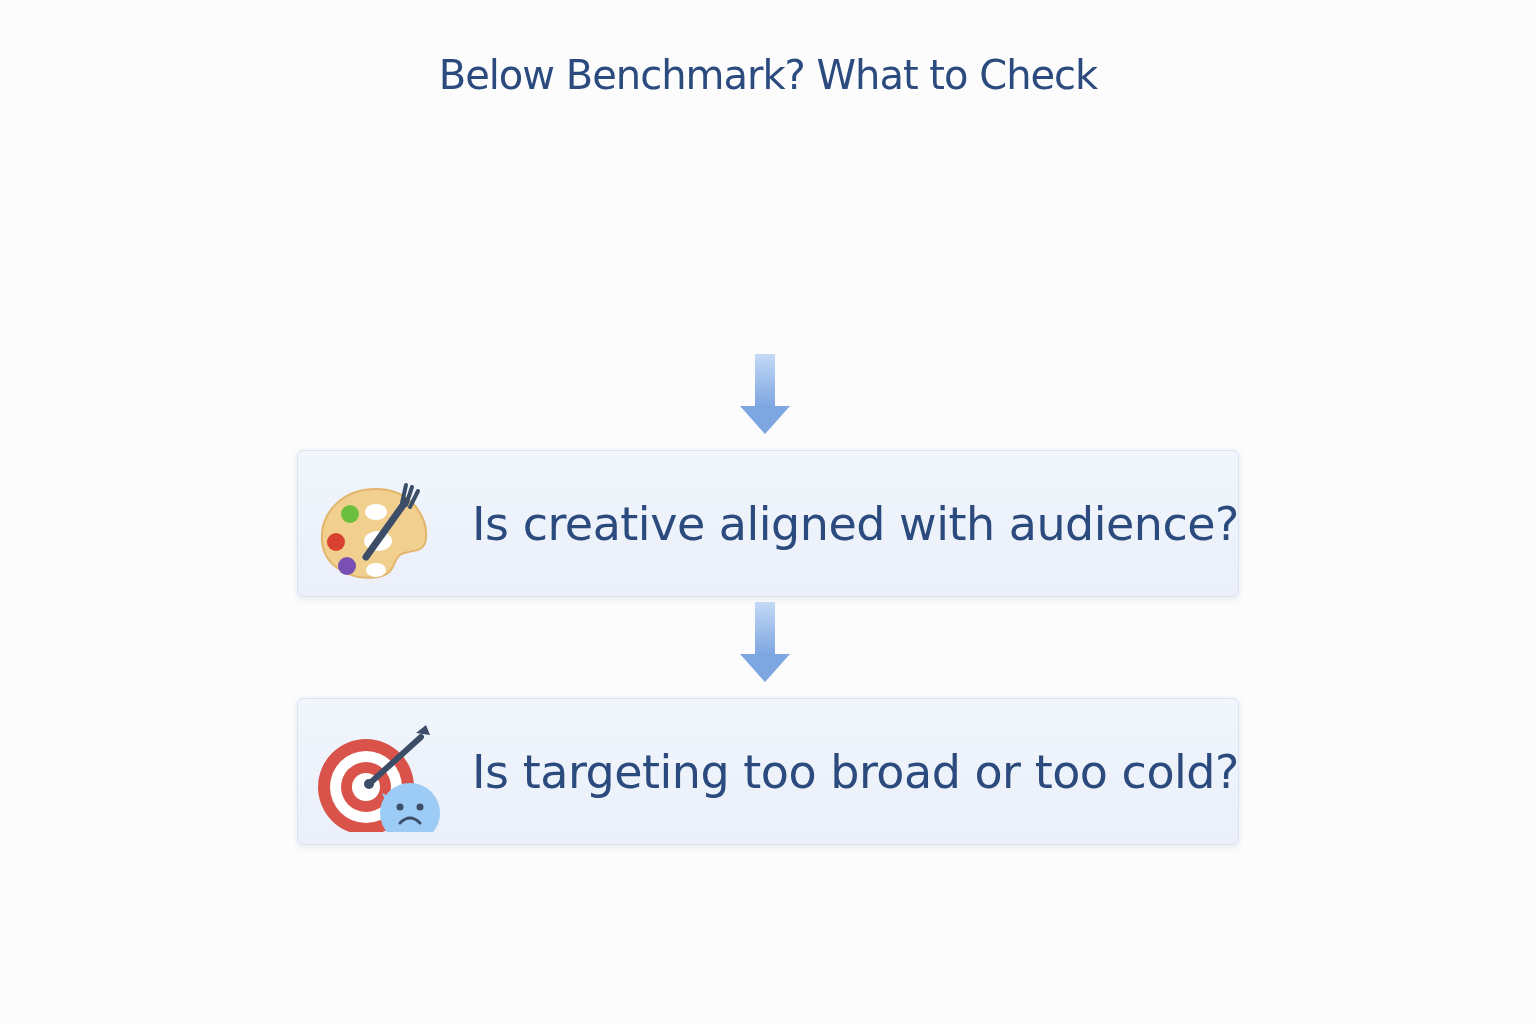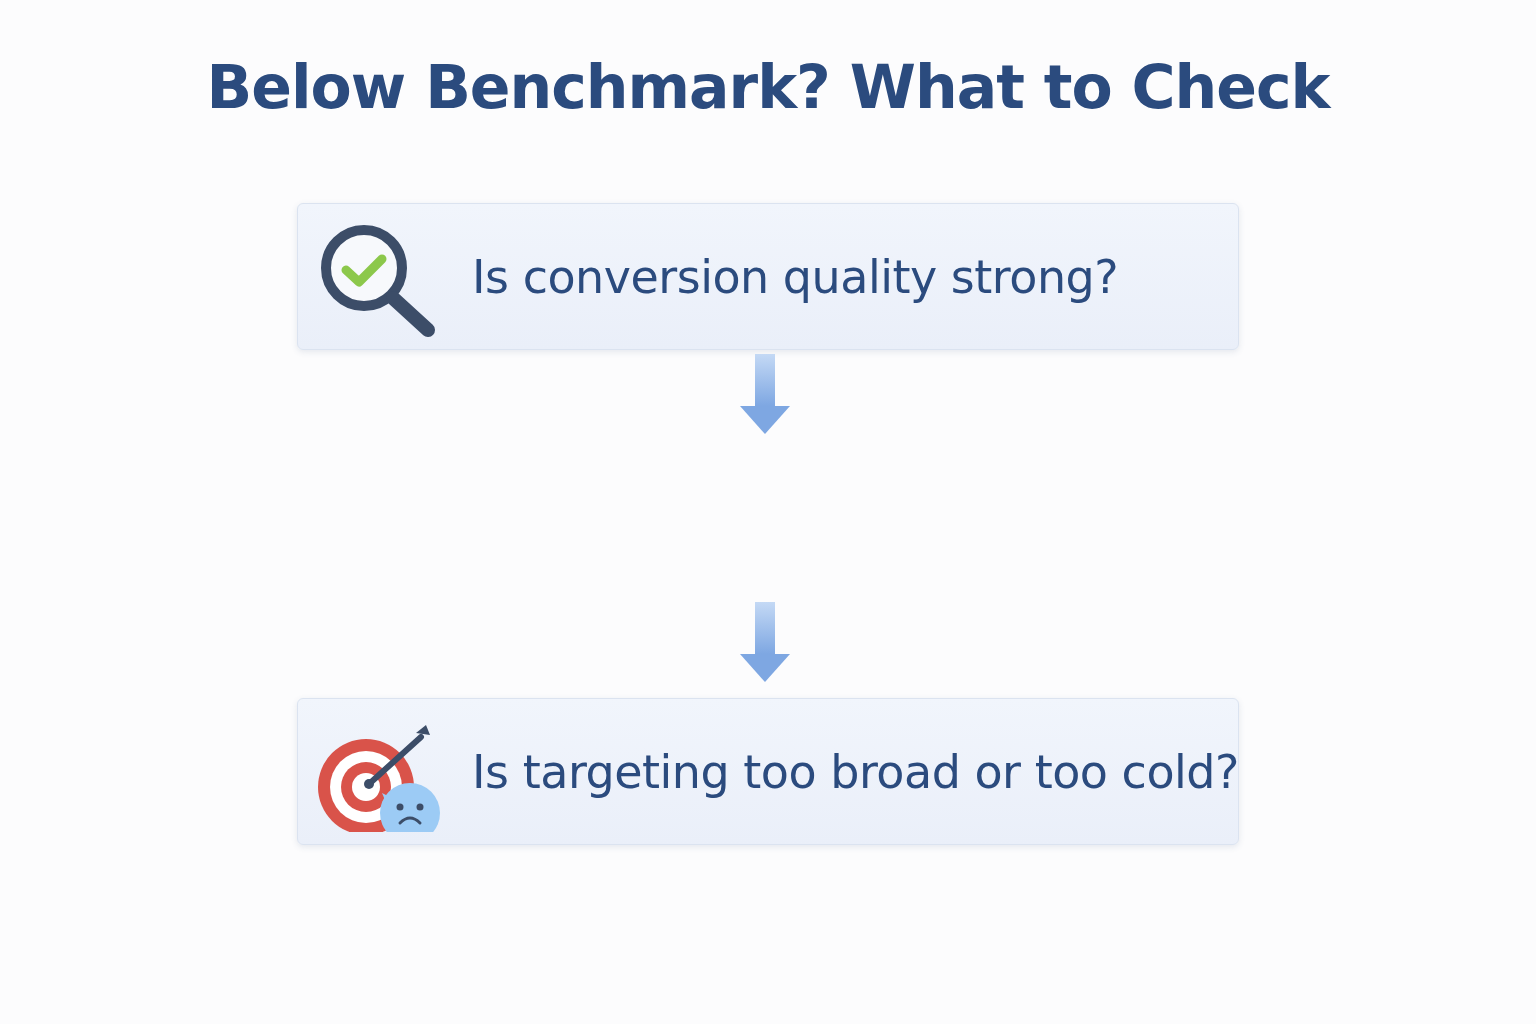--- a/index.html
+++ b/index.html
@@ -15,22 +15,22 @@
       position: relative;
       width: 1536px;
       height: 1024px;
     }
     .title {
       position: absolute;
       top: 52px;
       left: 0;
       width: 1536px;
       text-align: center;
-      font-size: 60px;
-      font-weight: bold;
+      font-size: 40px;
+      font-weight: normal;
       color: #2b4b7e;
       letter-spacing: -1px;
       margin: 0;
     }
     .card {
       position: absolute;
       left: 297px;
       width: 942px;
       height: 147px;
       box-sizing: border-box;
@@ -64,40 +64,46 @@
       width: 50px;
       height: 82px;
     }
   </style>
 </head>
 <body>
 
 <div class="page">
   <h1 class="title">Below Benchmark? What to Check</h1>
 
-  <div class="card" style="top:203px;">
-    <svg class="icon" viewBox="0 0 130 115">
-      <circle cx="48" cy="46" r="38" fill="#f7f9fc" stroke="#3c4d68" stroke-width="10"></circle>
-      <line x1="77" y1="76" x2="112" y2="108" stroke="#3c4d68" stroke-width="14" stroke-linecap="round"></line>
-      <polyline points="30,48 43,60 66,37" fill="none" stroke="#8cc84b" stroke-width="9" stroke-linecap="round" stroke-linejoin="round"></polyline>
-    </svg>
-    <div class="label">Is conversion quality strong?</div>
-  </div>
 
   <svg class="arrow" style="top:354px;" viewBox="0 0 50 82">
     <defs>
       <linearGradient id="ag1" x1="0" y1="0" x2="0" y2="1">
         <stop offset="0" stop-color="#c4d9f5"></stop>
         <stop offset="1" stop-color="#7ea7e2"></stop>
       </linearGradient>
     </defs>
     <rect x="15" y="0" width="20" height="52" fill="url(#ag1)"></rect>
     <polygon points="0,52 50,52 25,80" fill="#7ea7e2"></polygon>
   </svg>
 
+  <div class="card" style="top:450px;">
+    <svg class="icon" viewBox="0 0 130 115">
+      <path d="M60,20 C25,20 4,45 6,72 C8,98 35,112 62,108 C80,105 76,92 84,86 C92,80 108,86 110,70 C112,48 95,20 60,20 Z" fill="#f1cf8e" stroke="#e2b56a" stroke-width="2"></path>
+      <circle cx="34" cy="45" r="9" fill="#6cbf3e"></circle>
+      <circle cx="20" cy="73" r="9" fill="#d9402f"></circle>
+      <circle cx="31" cy="97" r="9" fill="#7a4fb3"></circle>
+      <ellipse cx="60" cy="43" rx="11" ry="8" fill="#ffffff"></ellipse>
+      <ellipse cx="60" cy="101" rx="10" ry="7" fill="#ffffff"></ellipse>
+      <ellipse cx="62" cy="72" rx="14" ry="10" fill="#ffffff"></ellipse>
+      <line x1="50" y1="88" x2="90" y2="32" stroke="#3c4d68" stroke-width="7" stroke-linecap="round"></line>
+      <path d="M86,34 L90,16 M90,36 L96,18 M94,38 L102,22" stroke="#3c4d68" stroke-width="4" stroke-linecap="round"></path>
+    </svg>
+    <div class="label">Is creative aligned with audience?</div>
+  </div>
 
   <svg class="arrow" style="top:602px;" viewBox="0 0 50 82">
     <defs>
       <linearGradient id="ag2" x1="0" y1="0" x2="0" y2="1">
         <stop offset="0" stop-color="#c4d9f5"></stop>
         <stop offset="1" stop-color="#7ea7e2"></stop>
       </linearGradient>
     </defs>
     <rect x="15" y="0" width="20" height="52" fill="url(#ag2)"></rect>
     <polygon points="0,52 50,52 25,80" fill="#7ea7e2"></polygon>

